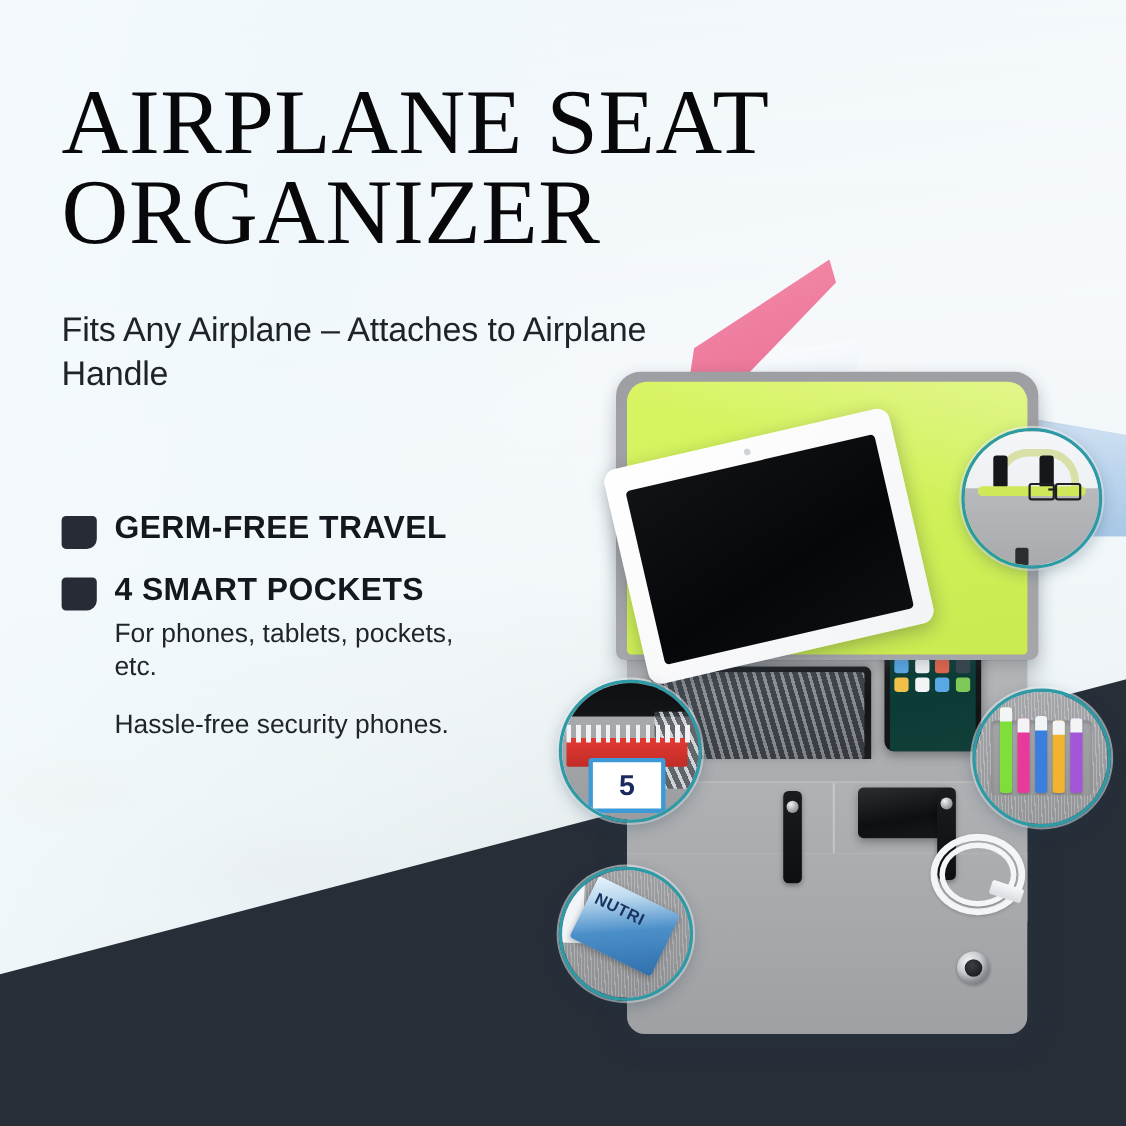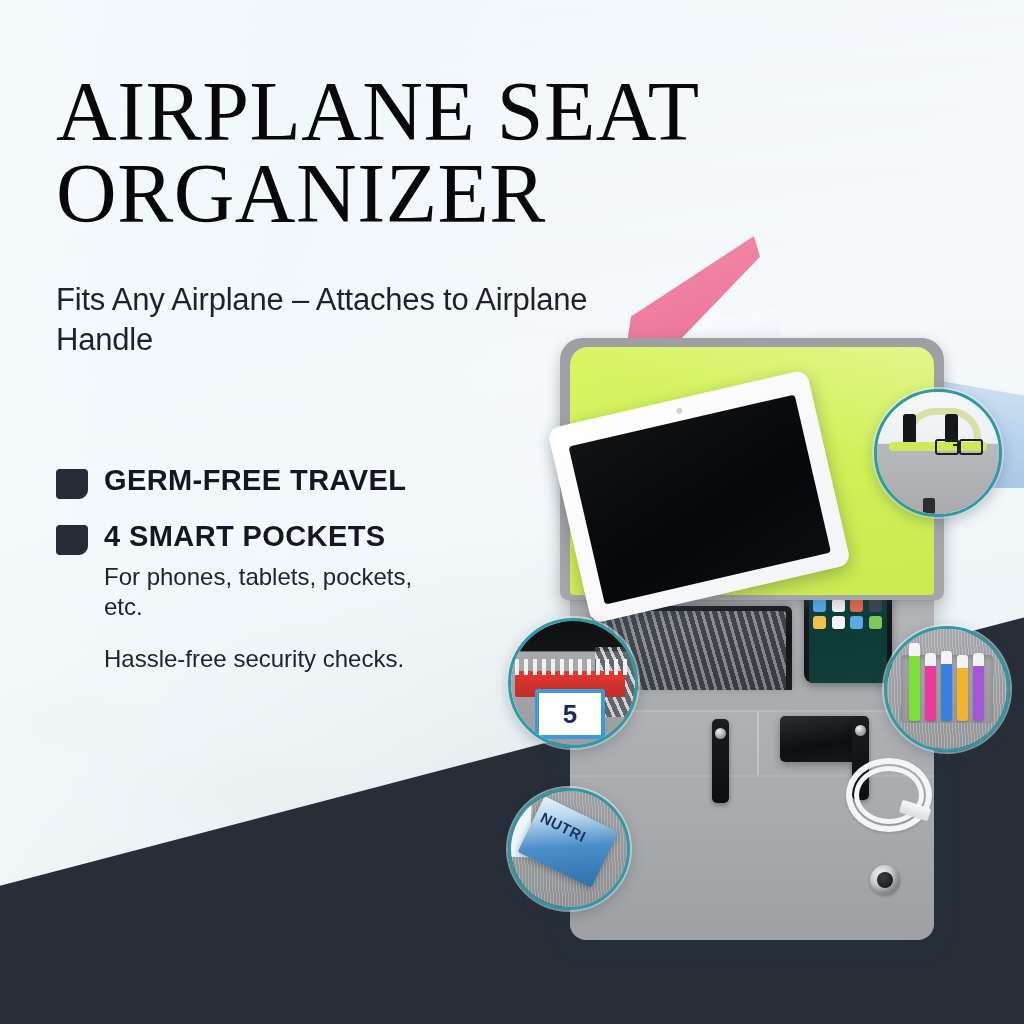--- a/index.html
+++ b/index.html
@@ -256,21 +256,21 @@
 
     <div class="feat">
       <div class="feat-head">
         <div class="bullet"></div>
         <div class="feat-title">4 SMART POCKETS</div>
       </div>
       <div class="feat-desc">For phones, tablets, pockets, etc.</div>
     </div>
 
     <div class="feat">
-      <div class="feat-desc">Hassle-free security checks.</div>
+      <div class="feat-desc">Hassle-free security phones.</div>
     </div>
 
   </div>
 
   <div class="product">
 
     <div class="org-body"></div>
 
     <div class="pocket-top"></div>
     <div class="pocket-top-edge"></div>

